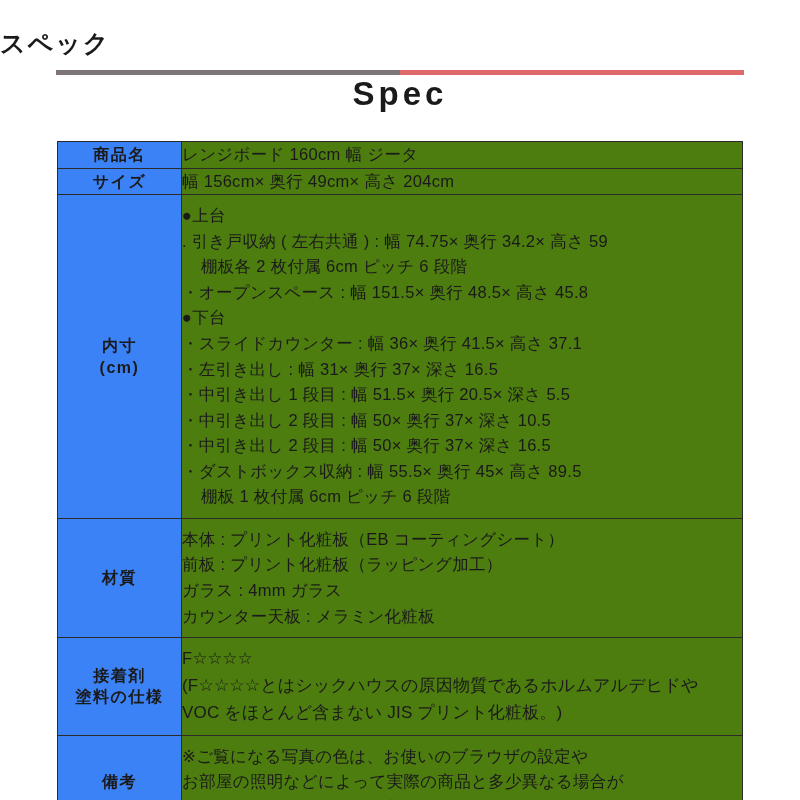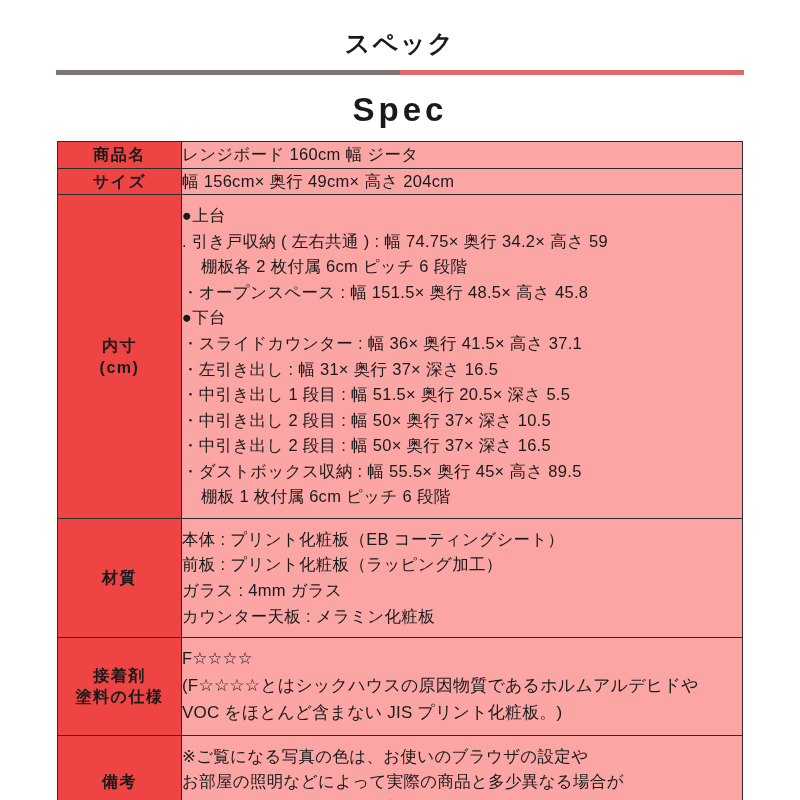--- a/index.html
+++ b/index.html
@@ -20,21 +20,20 @@
     height: 800px;
     position: relative;
     box-sizing: border-box;
   }
 
   
   .header {
     padding-top: 30px;
   }
   .header-jp {
-    text-align: center;
     font-size: 25px;
     font-weight: bold;
     letter-spacing: 2px;
     line-height: 1.1;
     color: #1a1a1a;
   }
   .divider {
     margin: 12px auto 0 auto;
     width: 688px;
     height: 5px;
@@ -46,51 +45,51 @@
   }
   .divider-right {
     flex: 1 1 50%;
     background: #de6a6a;
   }
   .header-en {
     text-align: center;
     font-size: 33px;
     font-weight: bold;
     letter-spacing: 4px;
-    margin-top: 16px;
+    margin-top: 0;
     color: #1a1a1a;
   }
 
   
   .spec-table {
     position: absolute;
     left: 57px;
     top: 141px;
     width: 686px;
     border-collapse: collapse;
     table-layout: fixed;
   }
   .spec-table td {
     border: 1px solid #2b2b2b;
     vertical-align: middle;
     padding: 0;
   }
   .label-cell {
     width: 123px;
-    background: #ef4444;
+    background: #3b82f6;
     text-align: center;
     font-weight: bold;
     font-size: 16px;
     letter-spacing: 1.5px;
     line-height: 1.35;
     color: #1a1a1a;
     padding: 6px 2px;
   }
   .value-cell {
-    background: #fca5a5;
+    background: #4d7c0f;
     font-size: 16.5px;
     line-height: 1.55;
     color: #1a1a1a;
     padding: 5px 8px 5px 12px;
     letter-spacing: 0.3px;
   }
   .value-cell.tall {
     padding-top: 8px;
     padding-bottom: 8px;
     margin-left: 31px;

